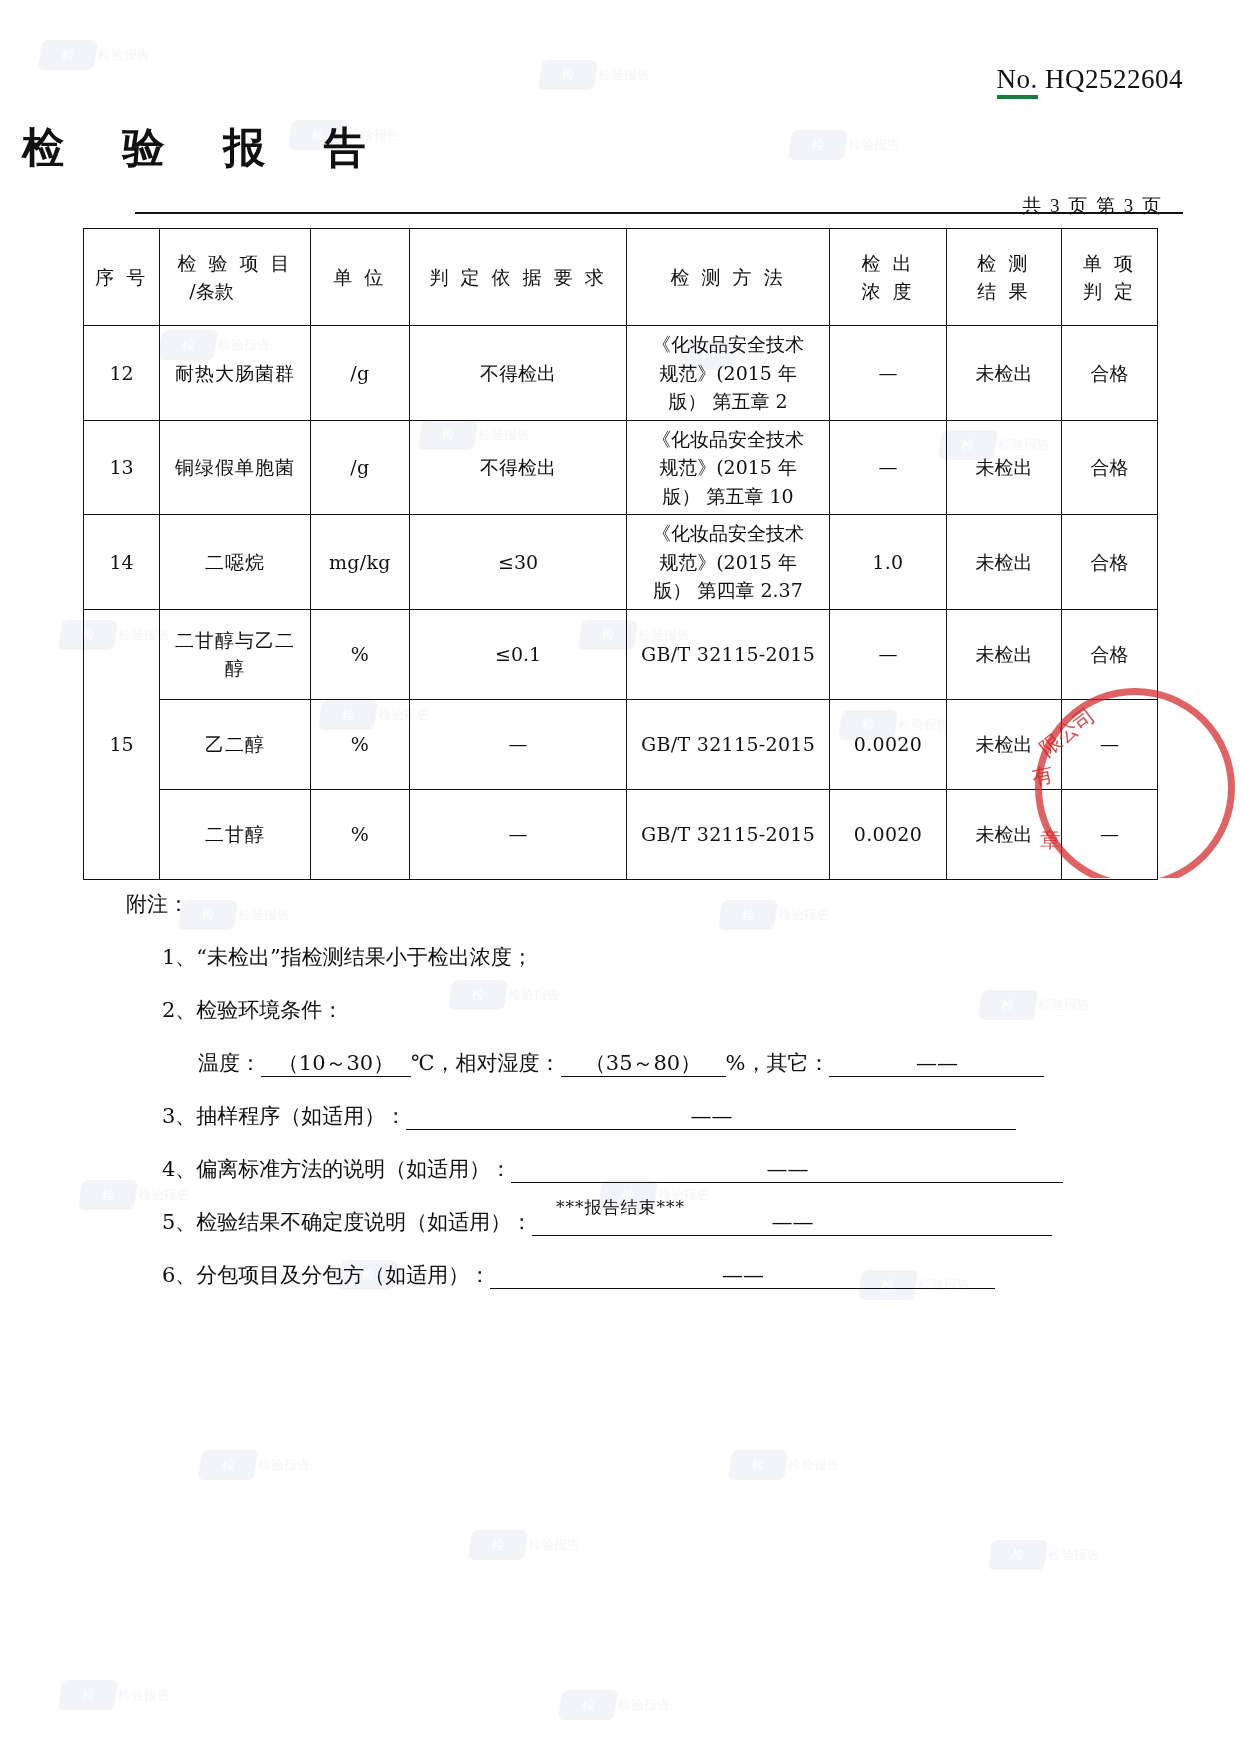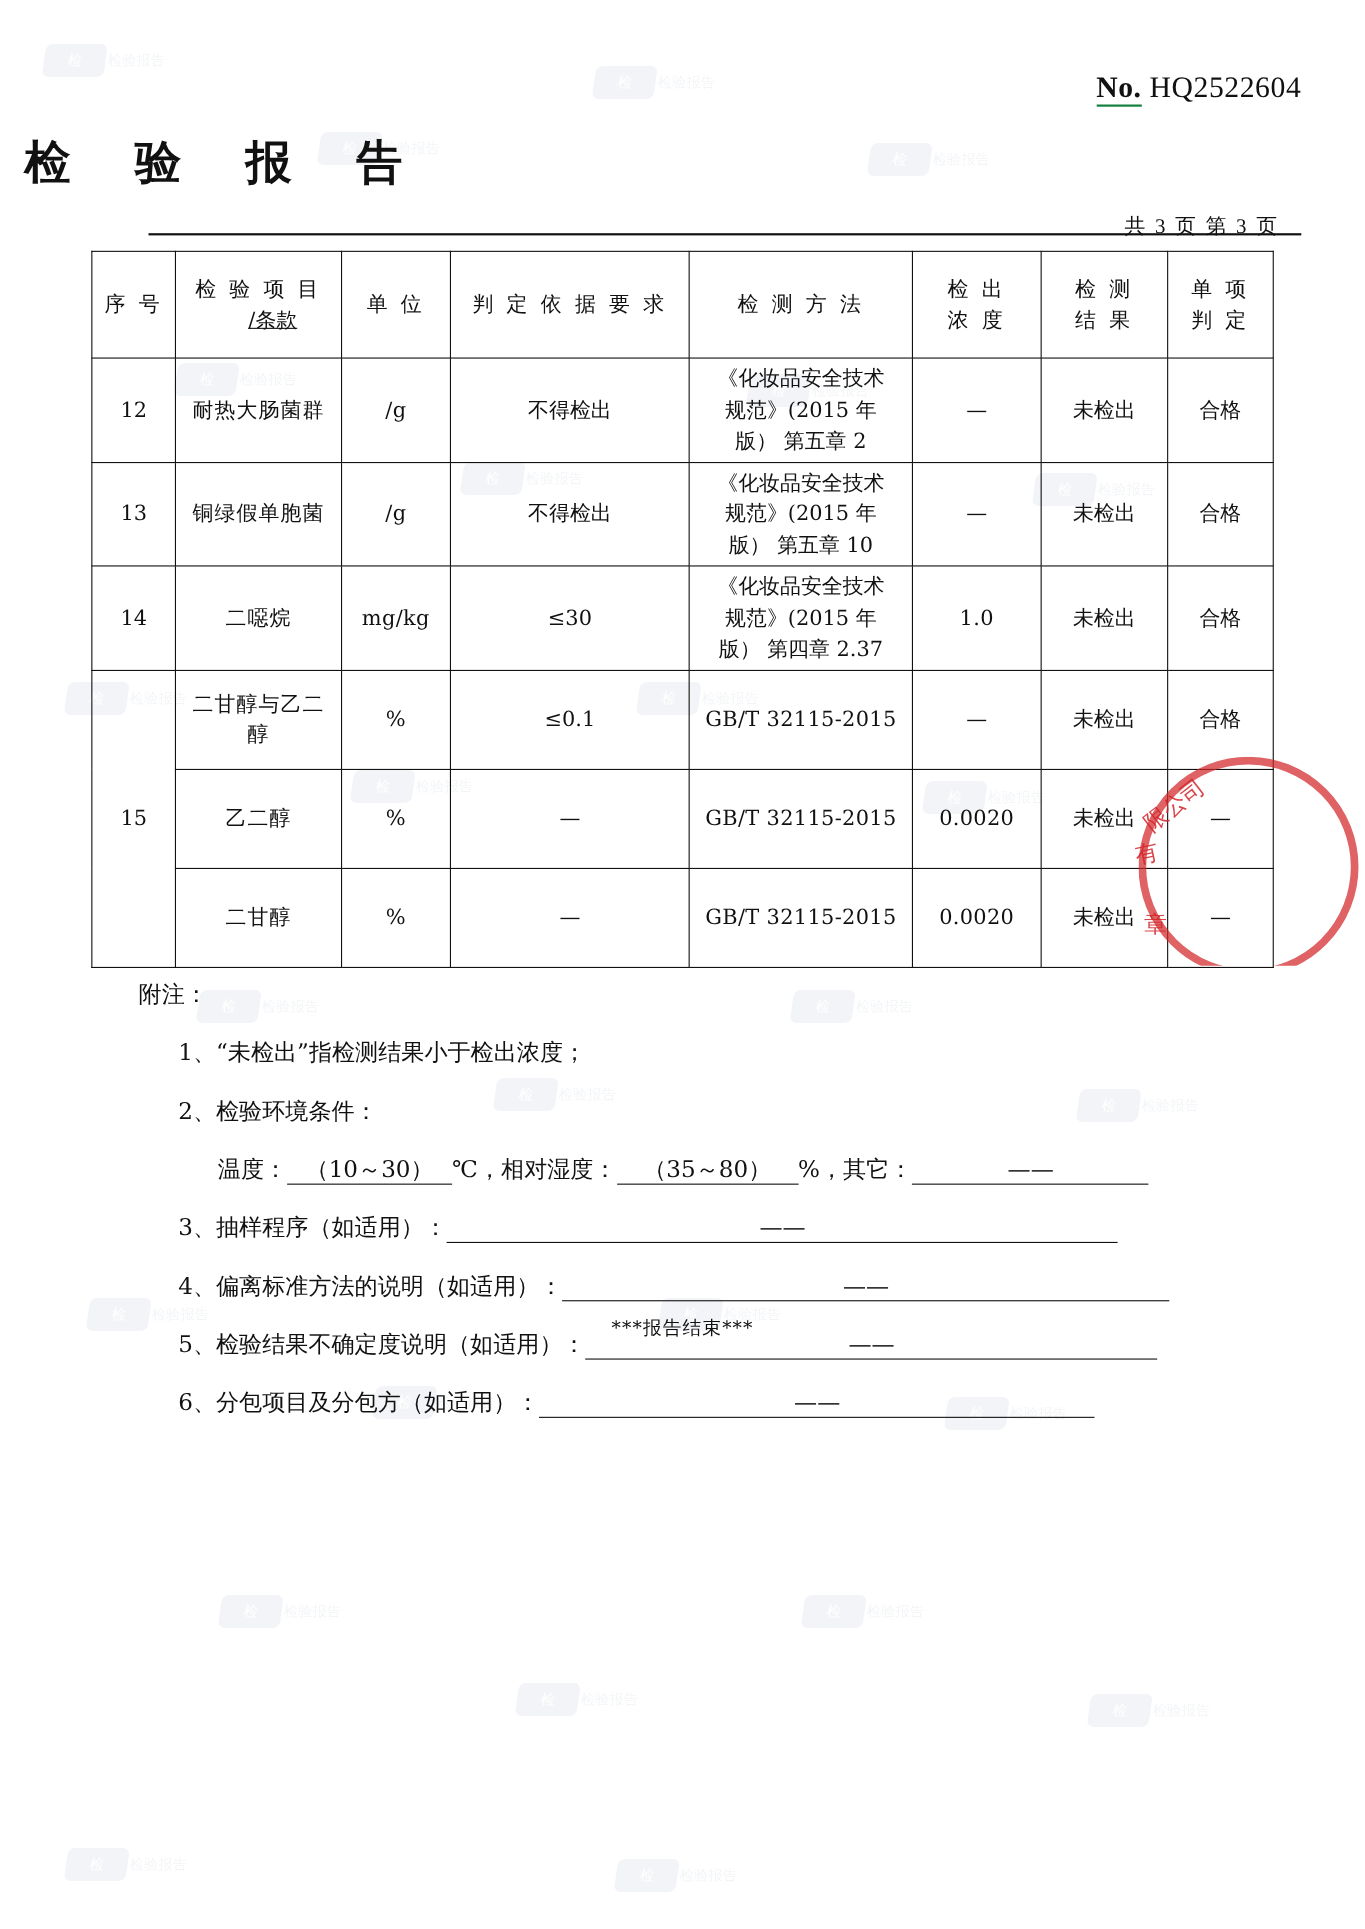--- a/index.html
+++ b/index.html
@@ -32,21 +32,21 @@
   }
 
   
   .report-no{
     position:absolute;right:58px;top:64px;
     font-size:27px;letter-spacing:.5px;
     font-family:"Liberation Serif",serif;
     white-space:nowrap;
     z-index:3;
   }
-  .report-no .u{border-bottom:2px solid #15803d;padding-bottom:1px;font-weight:bold;}
+  .report-no .u{border-bottom:4px solid #15803d;padding-bottom:1px;}
 
   .doc-title{
     position:absolute;left:0;right:0;top:120px;
     text-align:left;
     font-size:42px;font-weight:bold;
     letter-spacing:22px;
     text-indent:22px;
     font-family:"DejaVu Serif",serif;
     z-index:3;
   }
@@ -295,21 +295,21 @@
         <col class="c-method">
           <col class="c-conc">
           <col class="c-result">
           <col class="c-judge">
       </colgroup>
       <thead>
         <tr>
           <td>序 号</td>
           <td>
             <div>检 验 项 目</div>
-            <div style="letter-spacing:0;text-align:center;padding-left:26px;text-decoration:underline;">/条款</div>
+            <div style="letter-spacing:0;text-align:left;padding-left:26px;">/条款</div>
           </td>
           <td>单 位</td>
           <td>判 定 依 据 要 求</td>
           <td>检 测 方 法</td>
           <td class="hdr2">
             <div>检 出</div>
             <div>浓 度</div>
           </td>
           <td class="hdr2">
             <div>检 测</div>

